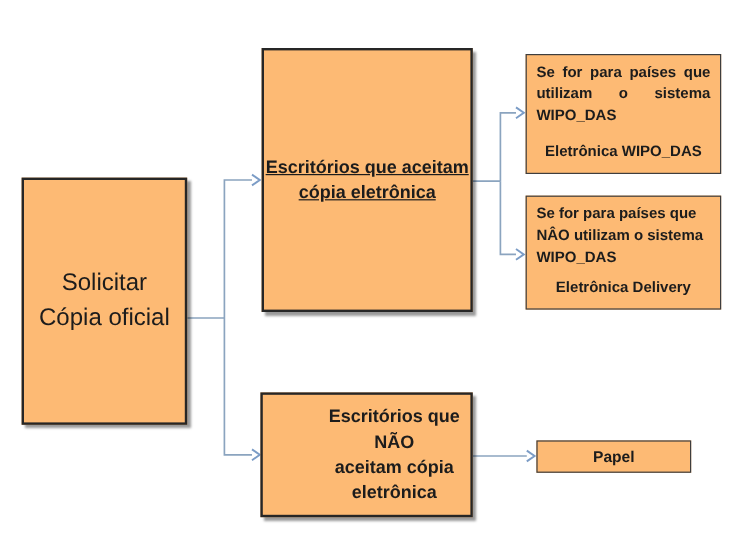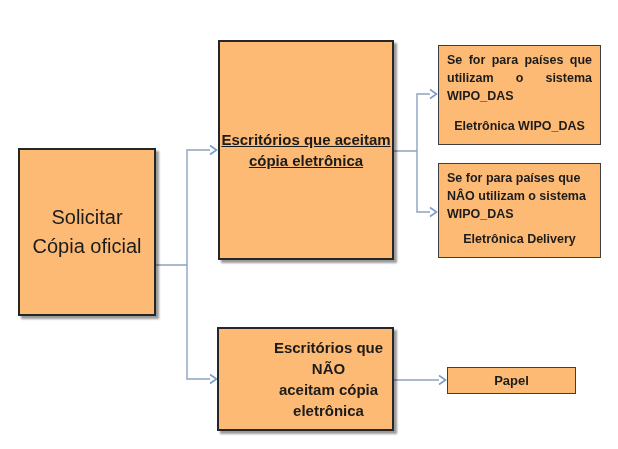--- a/index.html
+++ b/index.html
@@ -37,21 +37,21 @@
     width: 100%;
   }
   .main-node {
     border: 2px solid #262626;
     box-shadow: 3px 3px 2px rgba(0,0,0,0.40);
   }
   .thin-node {
     border: 1.5px solid #3e3e3e;
   }
   .node-root {
-    left: 18px;  top: 148px;  width: 138px; height: 168px;
+    left: 18px;  top: 148px;  width: 138px; height: 206px;
     font-size: 20px; line-height: 29px; font-weight: 400;
   }
   .node-accept {
     left: 218px; top: 40px;   width: 176px; height: 220px;
     font-size: 15px; line-height: 21px; font-weight: 700; text-decoration: underline;
   }
   .node-not-accept {
     left: 217px; top: 327px;  width: 177px; height: 104px;
     font-size: 15px; line-height: 21px; font-weight: 700; padding-left: 46px;
   }

